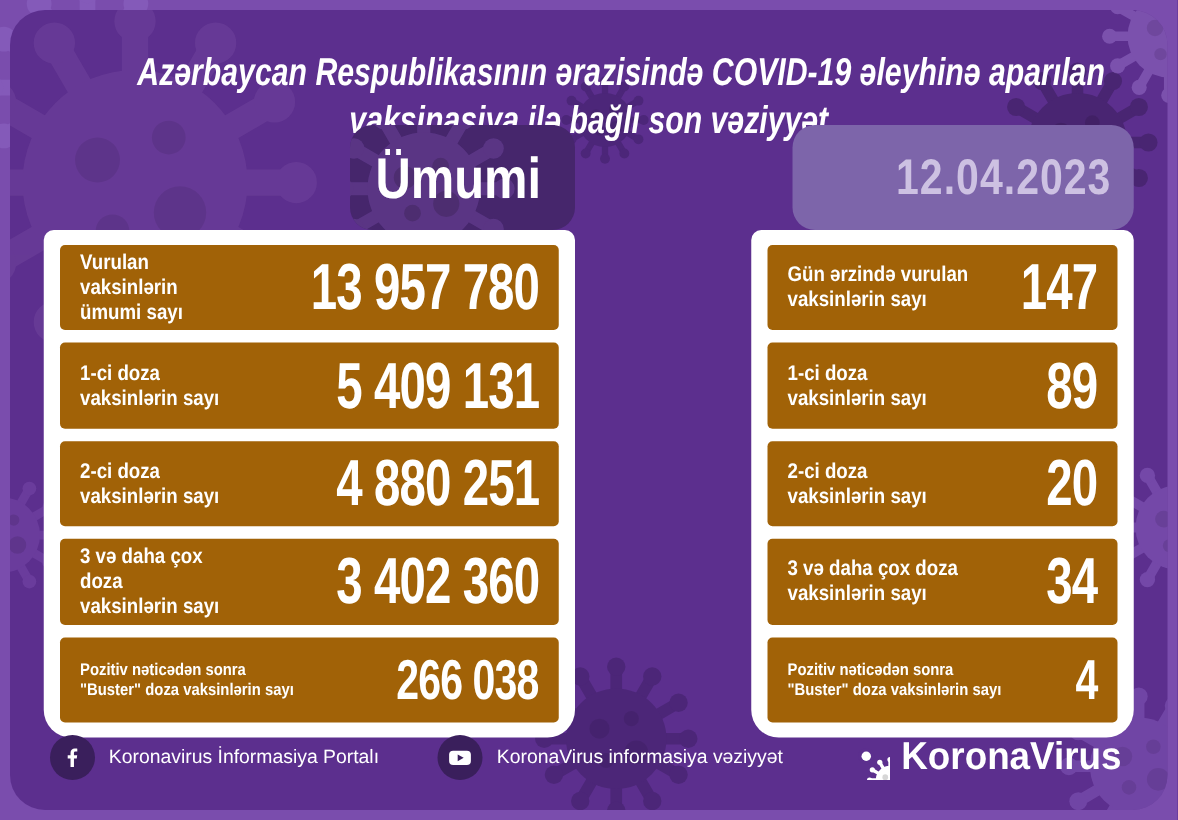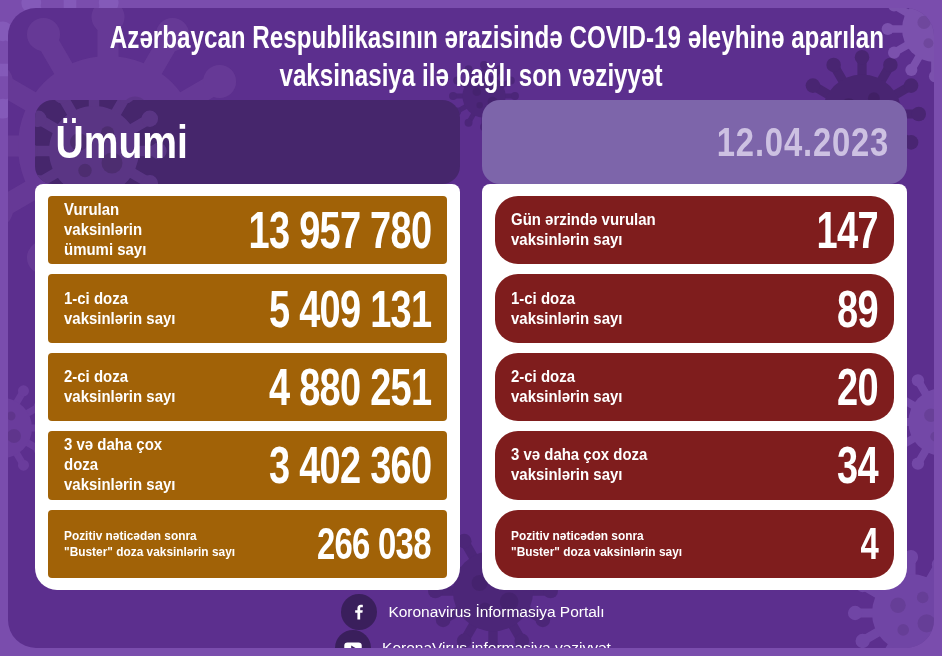--- a/index.html
+++ b/index.html
@@ -7,70 +7,70 @@
     width:942px; height:656px; position:relative; overflow:hidden;
     background:#7a4dad;
     font-family:"Liberation Sans", sans-serif;
   }
   .panel {
     position:absolute; inset:8px; background:#5c2f8e;
     border-radius:28px; overflow:hidden;
   }
   .decor { position:absolute; pointer-events:none; }
 
-  .title { position:relative; z-index:2; text-align:center; margin-top:11px; color:#fff; font-weight:bold; }
+  .title { position:relative; z-index:2; text-align:center; margin-top:31px; color:#fff; font-weight:bold;font-style:italic; }
   .title .line {
     display:block; font-size:31px; line-height:38px; white-space:nowrap;
     transform:scaleX(0.78); transform-origin:center;
   }
 
   .columns { position:absolute; left:27px; right:27px; top:92px; display:flex; gap:22px; z-index:2; }
-  .col { flex:1; display:flex; flex-direction:column; min-width:0; }
+  .col { flex:1; display:flex; flex-direction:column; min-width:0;align-items:flex-end; }
 
   .col-header {
     height:84px; border-radius:18px; position:relative; overflow:hidden;
     display:flex; align-items:center; flex:none;
   }
   .col-header.dark  { background:#46266c; }
-  .col-header.light { background:#7d65aa; justify-content:flex-end; }
+  .col-header.light { background:#7d65aa; justify-content:flex-end;padding-left:41px; }
   .hdr-virus { position:absolute; left:-16px; top:-24px; }
   .header-title {
     position:relative; z-index:1; color:#fff; font-weight:bold; font-size:46px;
     padding-left:24px; transform:scaleX(0.85); transform-origin:left center;
   }
   .header-date {
     color:#cdc1e2; font-weight:bold; font-size:40px; letter-spacing:1px;
     padding-right:22px; transform:scaleX(0.82); transform-origin:right center;
   }
 
   .white-panel {
     background:#ffffff; height:406px; box-sizing:border-box;
     border-radius:8px 8px 22px 22px; padding:12px 13px;
     display:flex; flex-direction:column; gap:10px;
   }
   .stat-row {
     flex:1; border-radius:4px; display:flex; align-items:center;
     justify-content:space-between; padding:0 16px; min-width:0;
   }
   .col-left  .stat-row { background:#a16207; }
-  .col-right .stat-row { background:#7f1d1d;border-radius:23px; }
+  .col-right .stat-row { background:#a16207; }
   .stat-label {
     color:#fff; font-weight:bold; font-size:17px; line-height:1.18;
     white-space:pre-line; transform:scaleX(0.88); transform-origin:left center;
   }
   .stat-value {
     color:#fff; font-weight:bold; font-size:52px; letter-spacing:-1px;
     white-space:nowrap; transform:scaleX(0.73); transform-origin:right center;
   }
   .stat-row.small .stat-label { font-size:13.5px; }
   .stat-row.small .stat-value { font-size:45px; }
 
   .footer {
-    position:absolute; left:32px; right:28px; bottom:8px; height:46px; z-index:2;
-    display:flex; align-items:center; justify-content:space-between;flex-direction:column;
+    position:absolute; left:32px; right:28px; bottom:24px; height:46px; z-index:2;
+    display:flex; align-items:flex-end; justify-content:space-between;
   }
   .social { display:flex; align-items:center; gap:11px; }
   .icon-circle {
     width:36px; height:36px; border-radius:50%; background:#3a1f5c;
     display:flex; align-items:center; justify-content:center; flex:none;
   }
   .social-label { color:#fff; font-size:15.5px; white-space:nowrap; }
   .brand { display:flex; align-items:center; color:#fff; }
   .brand-virus { margin-right:9px; }
   .brand-name {

